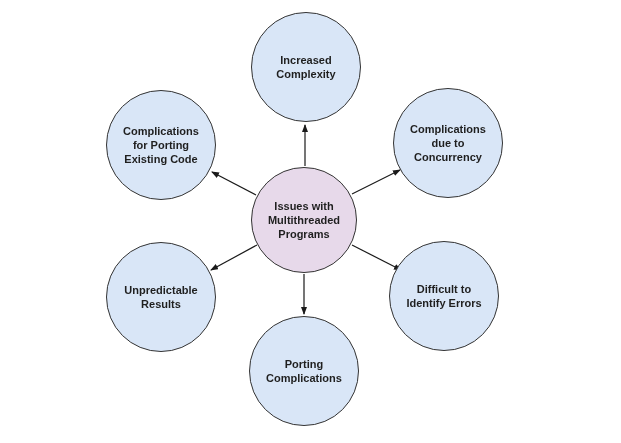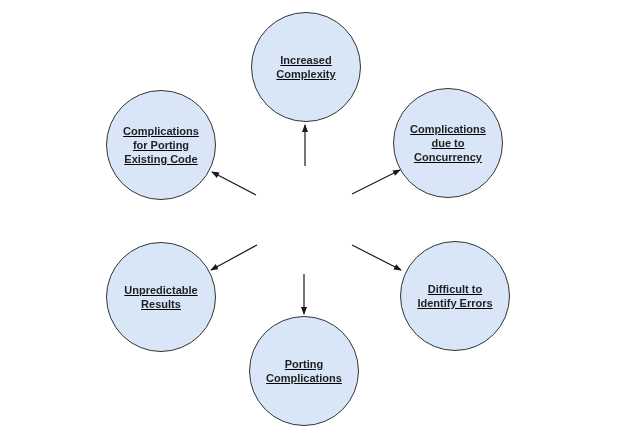--- a/index.html
+++ b/index.html
@@ -40,29 +40,28 @@
     font-weight: bold;
     line-height: 1.3;
     color: var(--text-color, #1f1f1f);
     text-align: center;
     white-space: pre-line;
     padding: 4px;
   }
   .satellite {
     width: 110px; height: 110px;
     background: var(--satellite-fill, #d9e6f7);
-    text-decoration: underline;
   }
   .center-node {
     width: 106px; height: 106px;
     background: var(--center-fill, #e7d9ea);
   }
   .node-top          { left: 251px; top: 12px; }
   .node-top-right    { left: 393px; top: 88px; }
-  .node-bottom-right { left: 400px; top: 241px; align-items: center; }
+  .node-bottom-right { left: 389px; top: 241px; align-items: center; }
   .node-bottom       { left: 249px; top: 316px; }
   .node-bottom-left  { left: 106px; top: 242px; }
   .node-top-left     { left: 106px; top: 90px; }
   .node-center       { left: 251px; top: 167px; }
 </style>
 </head>
 <body>
 
 <div class="stage">
 
@@ -105,14 +104,19 @@
     <span class="node-label">Unpredictable
 Results</span>
   </div>
 
   <div class="node satellite node-top-left">
     <span class="node-label">Complications
 for Porting
 Existing Code</span>
   </div>
 
+  <div class="node center-node node-center">
+    <span class="node-label">Issues with
+Multithreaded
+Programs</span>
+  </div>
 
 </div>
 
 </body></html>

